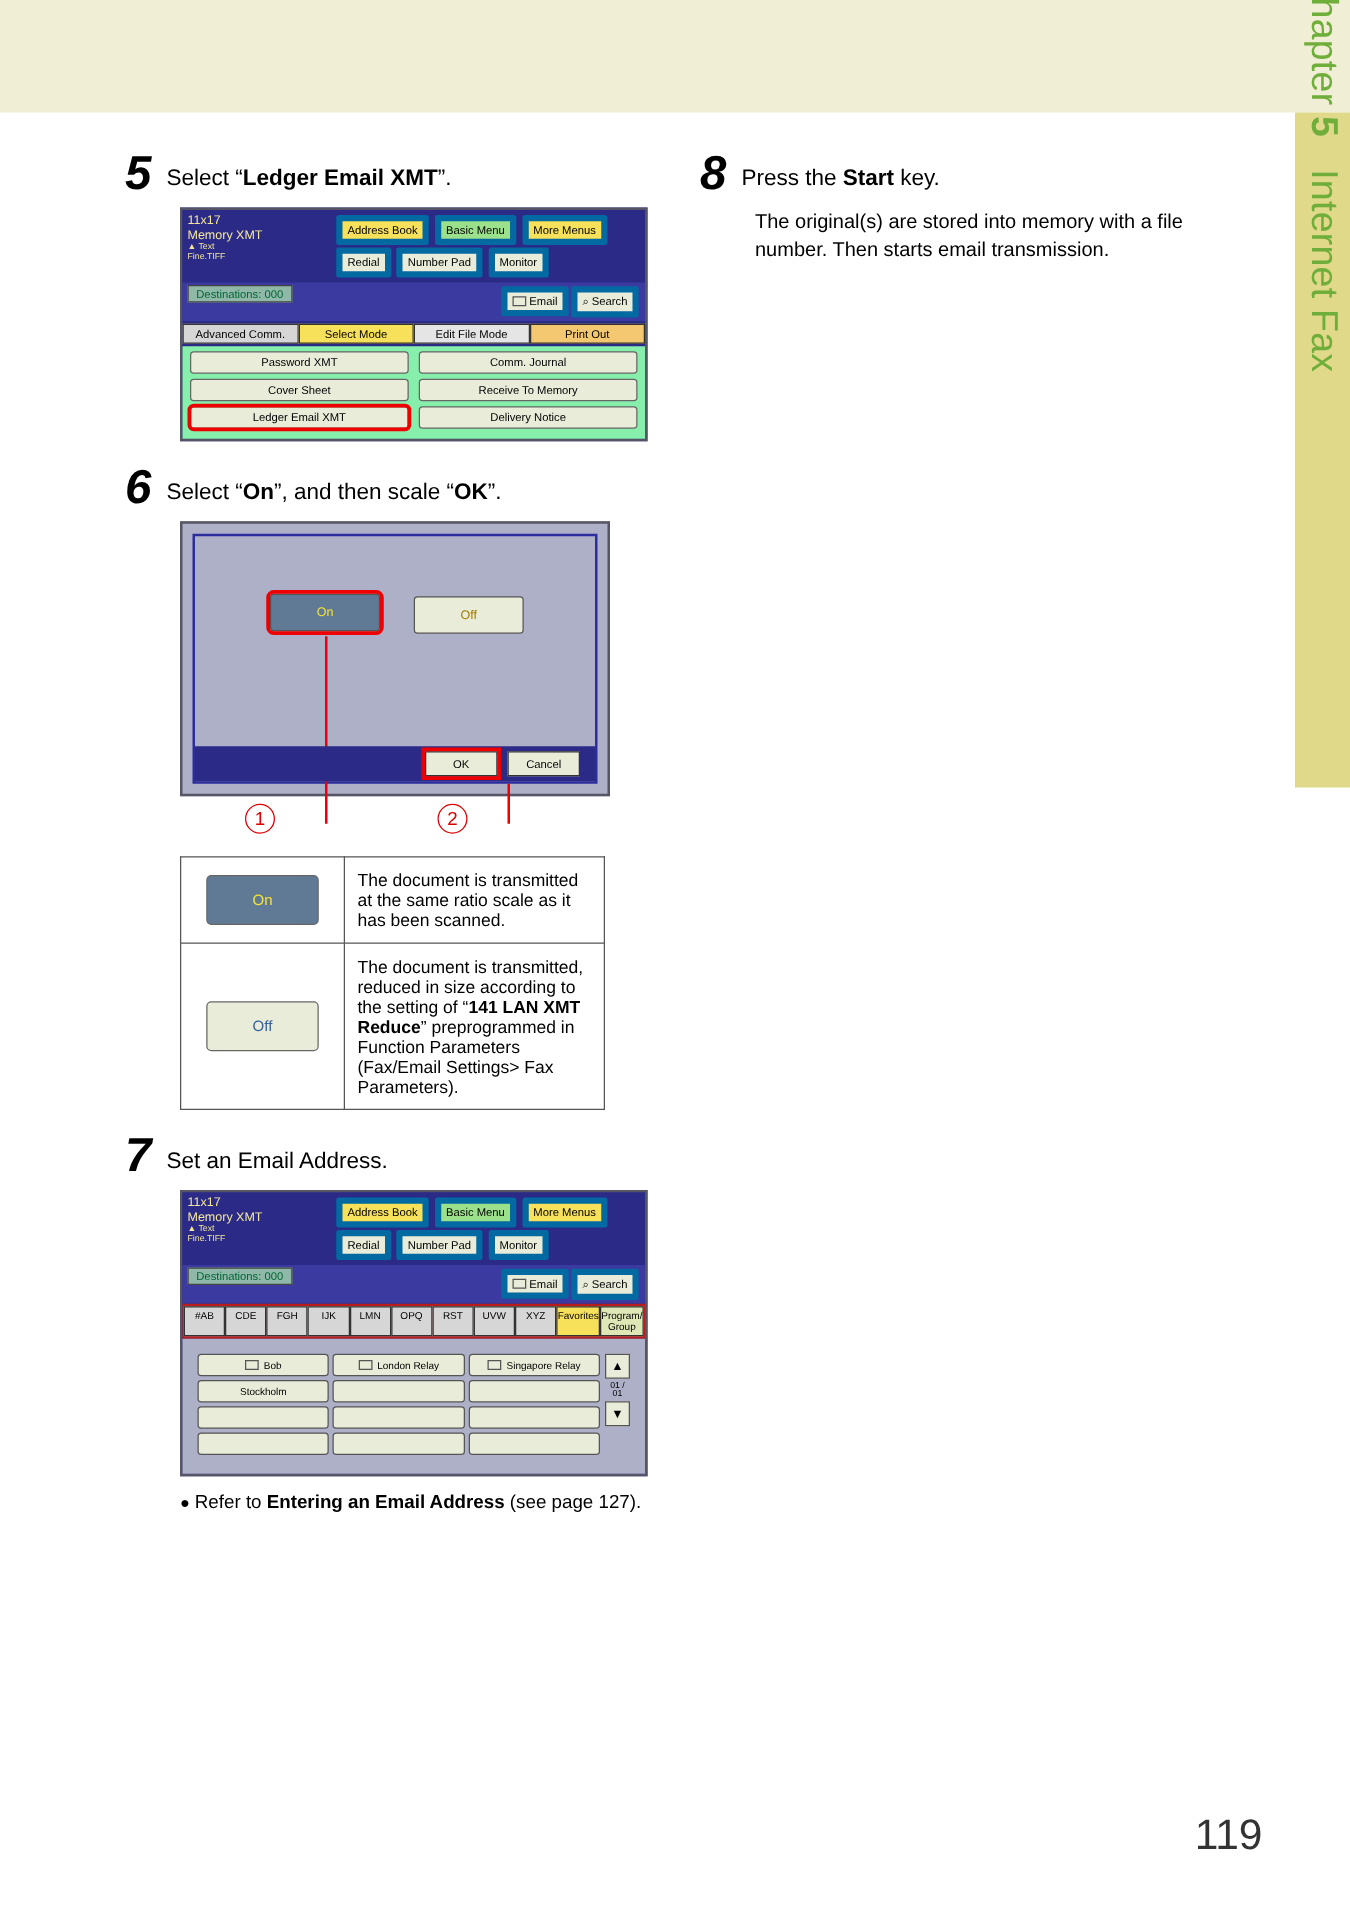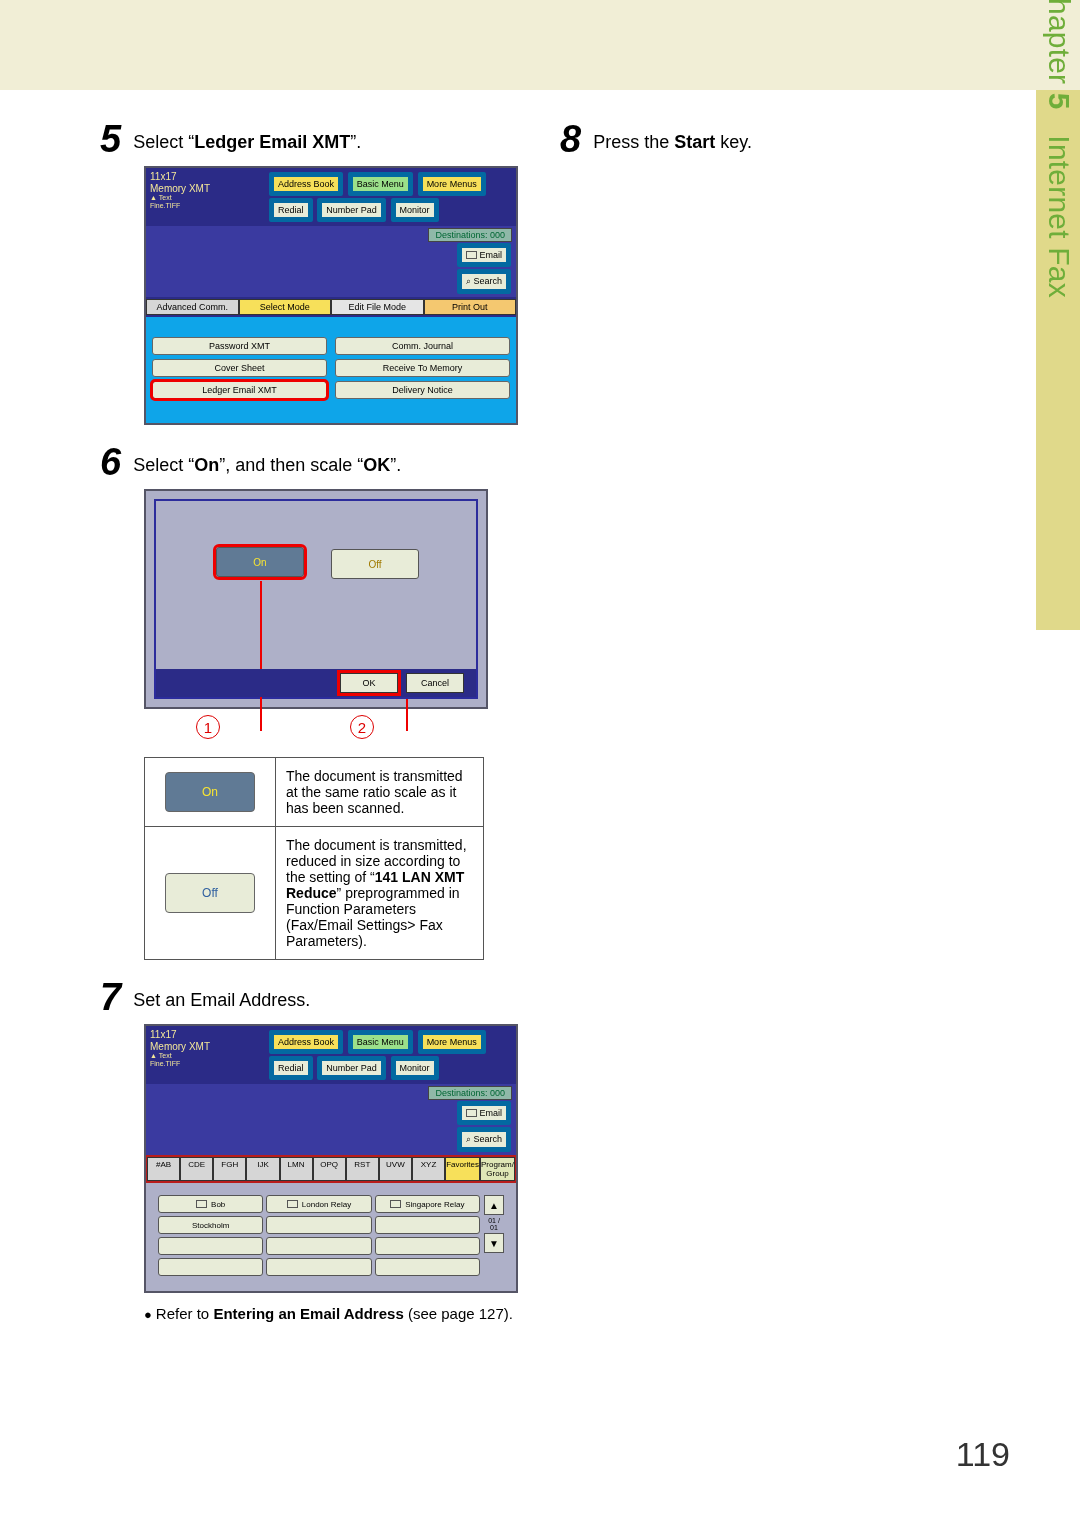--- a/index.html
+++ b/index.html
@@ -3,48 +3,48 @@
 <meta charset="utf-8">
 <style>
   html,body{margin:0;padding:0;background:#fff;font-family:Arial,Helvetica,sans-serif;color:#000;}
   .page{width:1080px;height:1528px;position:relative;background:#fff;}
   .top-band{position:absolute;left:0;top:0;width:100%;height:90px;background:#f1eed6;}
   .side-tab{position:absolute;right:0;top:90px;width:44px;height:540px;background:#e0d98a;}
   .side-text{position:absolute;right:4px;top:120px;width:34px;height:500px;display:flex;align-items:flex-start;justify-content:center;}
   .side-rot{transform:rotate(90deg);transform-origin:center;white-space:nowrap;font-size:30px;color:#6fae3a;font-weight:500;letter-spacing:0.2px;}
   .side-rot .ch{color:#6fae3a;}
   .side-rot .n{color:#6fae3a;font-weight:600;}
-  .pg-num{position:absolute;right:70px;bottom:54px;font-size:34px;color:#333;}
+  .pg-num{position:absolute;right:70px;bottom:40px;font-size:34px;color:#333;}
   .col{position:absolute;top:120px;width:420px;}
   .col.left{left:100px;}
   .col.right{left:560px;}
   .step{margin-bottom:18px;}
   .step-head{display:flex;align-items:flex-start;gap:12px;margin-bottom:8px;}
   .step-num{font-size:38px;font-style:italic;font-weight:bold;line-height:1;}
   .step-txt{font-size:18px;line-height:1.35;margin-top:10px;}
   .step-body{margin-left:44px;font-size:16px;line-height:1.45;}
   .screenshot{border:2px solid #556;background:#2b2b87;width:370px;margin-left:44px;margin-bottom:10px;font-size:10px;color:#000;}
   .scr-top{display:flex;background:#2b2b87;}
   .scr-info{width:110px;color:#f3e79a;padding:3px 4px;line-height:1.15;}
   .scr-info .il{display:block;}
   .scr-btns-wrap{flex:1;padding:3px 4px;}
   .gbtn{display:inline-flex;align-items:center;justify-content:center;border:5px solid #0369a1;border-radius:2px;font-size:9px;padding:2px 4px;background:#e8ecd8;margin:1px;white-space:nowrap;}
   .gbtn.ab{background:#f7e05a;}
   .gbtn.bm{background:#9be08a;}
   .gbtn.mm{background:#f7e05a;}
-  .scr-dest{display:flex;align-items:flex-end;background:#3a3aa0;padding:2px 4px;flex-direction:column;}
+  .scr-dest{display:flex;align-items:flex-start;background:#3a3aa0;padding:2px 4px;}
   .scr-dest .dest{background:#8fb8a8;color:#063;border:1px solid #444;font-size:9px;padding:1px 6px;}
   .scr-dest .fill{flex:1;}
   .scr-mid{display:flex;background:#2b2b87;padding:2px 0;}
   .tab{flex:1;border:1px solid #333;font-size:9px;text-align:center;padding:2px 0;}
   .tab.ac{background:#d6d6d6;}
   .tab.sm{background:#f7e05a;}
   .tab.ef{background:#e5e5e5;}
   .tab.po{background:#f4c870;}
-  .scr-btm{background:#0ea5e9;padding:20px 6px;}
+  .scr-btm{background:#86efac;padding:4px 6px;}
   .row{display:flex;gap:8px;margin-bottom:4px;}
   .pill{flex:1;border:1px solid #666;border-radius:3px;background:#e8ecd8;text-align:center;font-size:9px;padding:3px 0;}
   .pill.hi{outline:3px solid #e00;outline-offset:-1px;}
   .ss2{width:340px;margin-left:44px;border:2px solid #556;background:#aeb0c8;}
   .ss2-in{margin:8px;border:2px solid #2c2c9c;background:#aeb0c8;height:196px;position:relative;}
   .ss2 .opt{position:absolute;width:86px;height:28px;border:1px solid #555;border-radius:3px;display:flex;align-items:center;justify-content:center;font-size:10px;}
   .ss2 .opt.on{left:60px;top:46px;background:#607a95;color:#f7e433;outline:3px solid #e00;outline-offset:0;}
   .ss2 .opt.off{left:175px;top:48px;background:#e8ecd8;color:#a07a00;}
   .ss2 .bar{position:absolute;left:0;right:0;bottom:0;height:28px;background:#2b2b87;display:flex;align-items:center;justify-content:flex-end;gap:8px;padding:0 12px;}
   .ss2 .bbtn{width:56px;height:18px;border:1px solid #333;background:#e8ecd8;font-size:9px;display:flex;align-items:center;justify-content:center;}
@@ -290,16 +290,17 @@
   </div>
 
   <div class="col right">
     <div class="step">
       <div class="step-head">
         <div class="step-num">8</div>
         <div class="step-txt">
           <span>Press the </span><b>Start</b><span> key.</span>
         </div>
       </div>
+      <div class="step-body">The original(s) are stored into memory with a file number. Then starts email transmission.</div>
     </div>
   </div>
 
 </div>
 
 </body></html>

